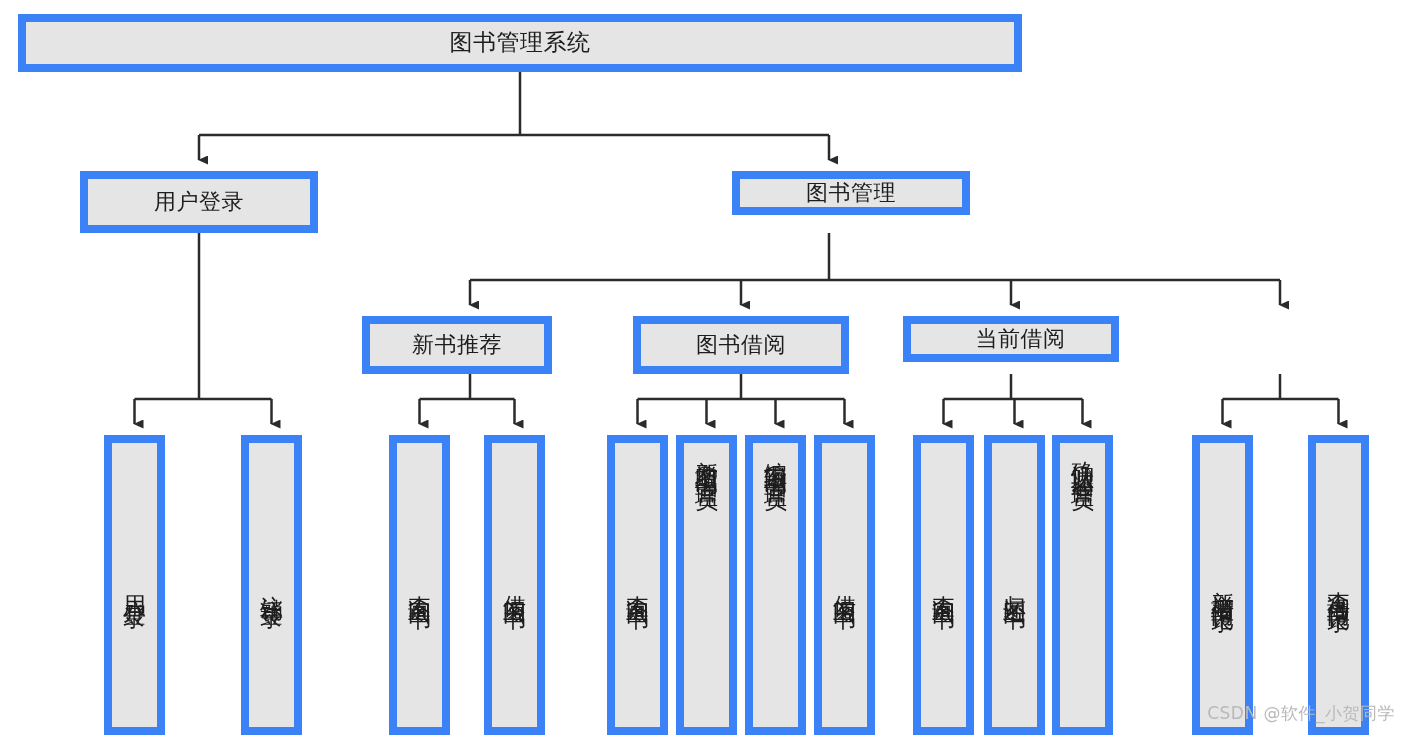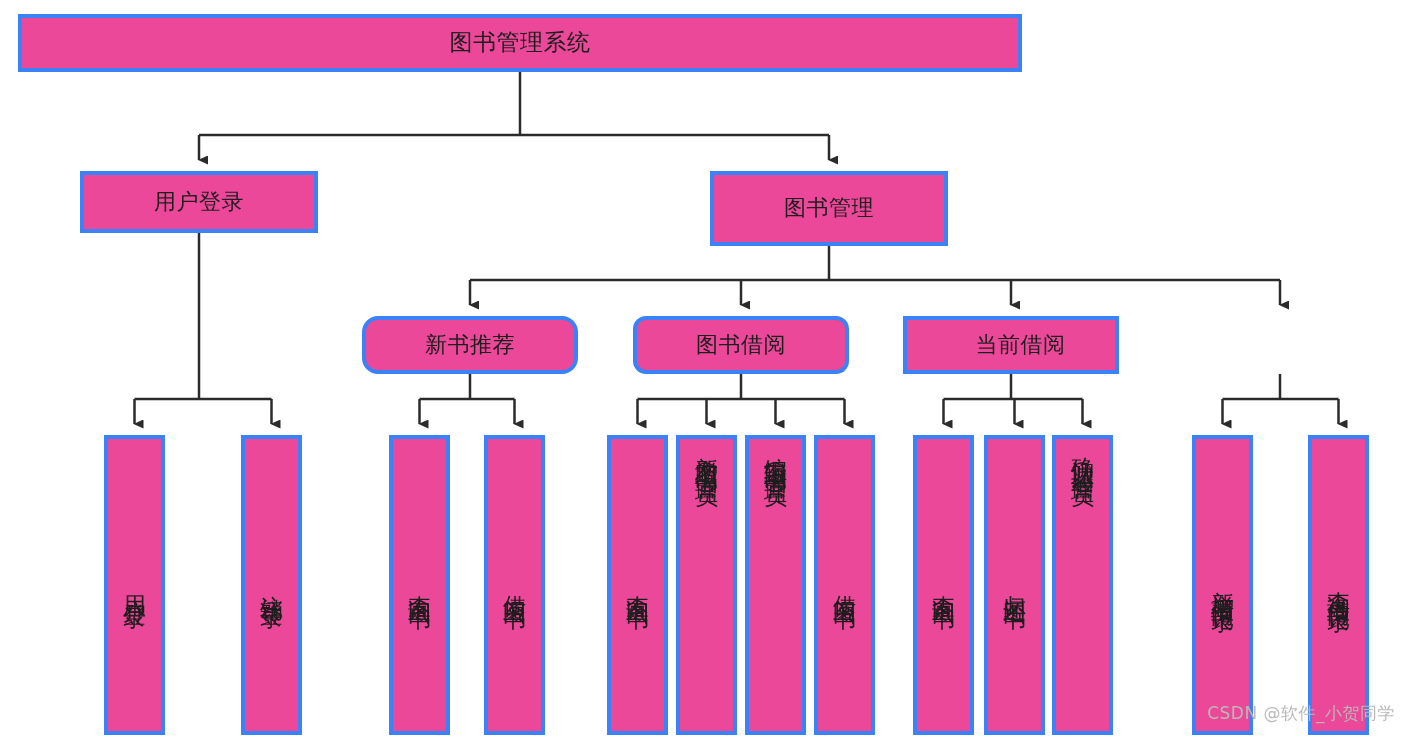--- a/index.html
+++ b/index.html
@@ -20,22 +20,22 @@
   #diagram-svg {
     position: absolute;
     left: 0;
     top: 0;
     width: 1405px;
     height: 747px;
   }
   .node-box {
     position: absolute;
     box-sizing: border-box;
-    border: 4px solid #3b82f6;
-    background: #ec4899;
+    border: 8px solid #3b82f6;
+    background: #e5e5e5;
     display: flex;
     align-items: center;
     justify-content: center;
   }
   .node-label-h {
     font-size: 22px;
     color: #1d1d1d;
     line-height: 1.1;
     letter-spacing: 0.5px;
     white-space: nowrap;
@@ -119,33 +119,33 @@
   </svg>
 
   <div class="node-box root" style="left: 18px; top: 14px; width: 1004px; height: 58px;">
     <span class="node-label-h">图书管理系统</span>
   </div>
 
   <div class="node-box" style="left: 80px; top: 171px; width: 238px; height: 62px;">
     <span class="node-label-h">用户登录</span>
   </div>
 
-  <div class="node-box" style="left: 710px; top: 171px; width: 238px; height: 75px;">
+  <div class="node-box" style="left: 732px; top: 171px; width: 238px; height: 44px;">
     <span class="node-label-h">图书管理</span>
   </div>
 
-  <div class="node-box" style="left: 362px; top: 316px; width: 216px; height: 58px; border-radius: 16px;">
+  <div class="node-box" style="left: 362px; top: 316px; width: 190px; height: 58px;">
     <span class="node-label-h">新书推荐</span>
   </div>
 
-  <div class="node-box" style="left: 633px; top: 316px; width: 216px; height: 58px; border-radius: 13px;">
+  <div class="node-box" style="left: 633px; top: 316px; width: 216px; height: 58px;">
     <span class="node-label-h">图书借阅</span>
   </div>
 
-  <div class="node-box" style="left: 903px; top: 316px; width: 216px; height: 58px; padding-left: 19px;">
+  <div class="node-box" style="left: 903px; top: 316px; width: 216px; height: 46px; padding-left: 19px;">
     <span class="node-label-h">当前借阅</span>
   </div>
 
 
   <div class="node-box leaf centered" style="left: 104px; top: 435px; width: 61px; height: 300px;">
     <span class="node-label-v">用户登录</span>
   </div>
 
   <div class="node-box leaf centered" style="left: 241px; top: 435px; width: 61px; height: 300px;">
     <span class="node-label-v">注销登录</span>

